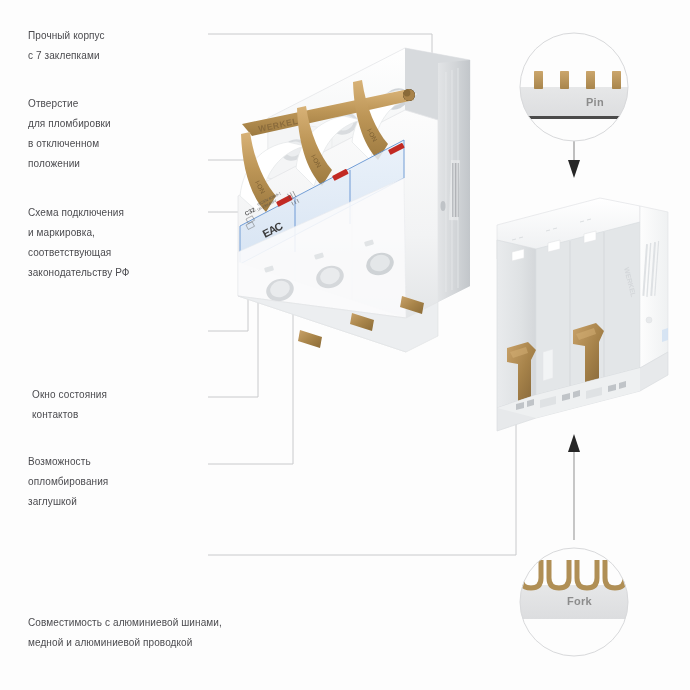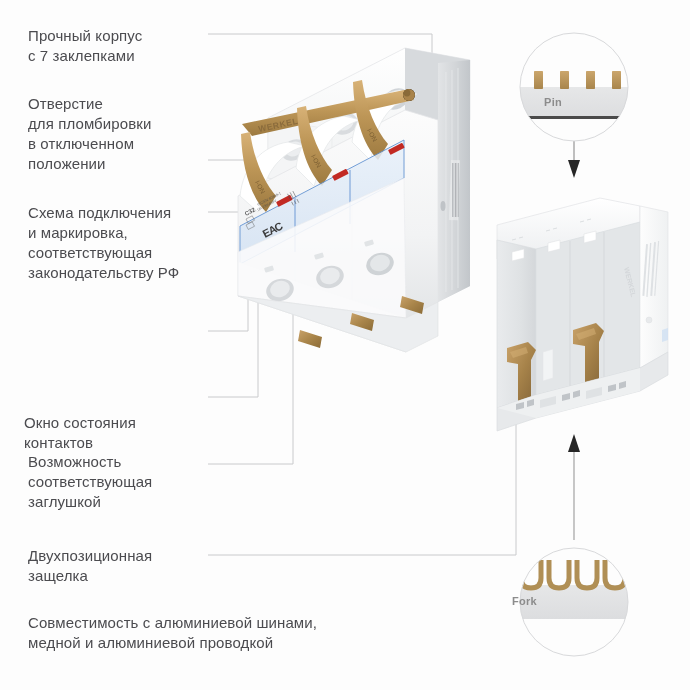--- a/index.html
+++ b/index.html
@@ -19,36 +19,36 @@
   .svg-layer {
     position: absolute;
     left: 0;
     top: 0;
     width: 690px;
     height: 690px;
   }
   .label {
     position: absolute;
     font-family: "Liberation Sans", "DejaVu Sans", sans-serif;
-    font-size: 15px;
+    font-size: 10px;
     line-height: 20px;
     color: #4b4b4f;
     letter-spacing: 0.1px;
     white-space: pre-line;
     z-index: 30;
   }
   .callout-text {
     position: absolute;
     font-family: "Liberation Sans", "DejaVu Sans", sans-serif;
     font-size: 11px;
     font-weight: bold;
     color: #8c8c8c;
     letter-spacing: 0.3px;
     z-index: 40;
-    text-align: left;
+    text-align: right;
   }
 </style>
 </head>
 <body>
 
 <div id="root">
 
   <svg class="svg-layer" viewBox="0 0 690 690">
     <g fill="none" stroke="#c9cacc" stroke-width="1" shape-rendering="geometricPrecision">
 
@@ -376,26 +376,24 @@
   <div class="label" style="left:28px; top:26px;">Прочный корпус
 с 7 заклепками</div>
   <div class="label" style="left:28px; top:203px;">Схема подключения
 и маркировка,
 соответствующая
 законодательству РФ</div>
   <div class="label" style="left:28px; top:94px;">Отверстие
 для пломбировки
 в отключенном
 положении</div>
-  <div class="label" style="left:24px; top:385px;margin-top:28px;">Окно состояния
+  <div class="label" style="left:32px; top:385px;">Окно состояния
 контактов</div>
   <div class="label" style="left:28px; top:452px;">Возможность
-соответствующая
+опломбирования
 заглушкой</div>
-  <div class="label" style="left:28px; top:546px;">Двухпозиционная
-защелка</div>
   <div class="label" style="left:28px; top:613px;">Совместимость с алюминиевой шинами,
 медной и алюминиевой проводкой</div>
 
   <div class="callout-text" style="left:544px; top:96px; width:60px;">Pin</div>
-  <div class="callout-text" style="left:512px; top:595px; width:60px;">Fork</div>
+  <div class="callout-text" style="left:532px; top:595px; width:60px;">Fork</div>
 
 </div>
 
 </body></html>

